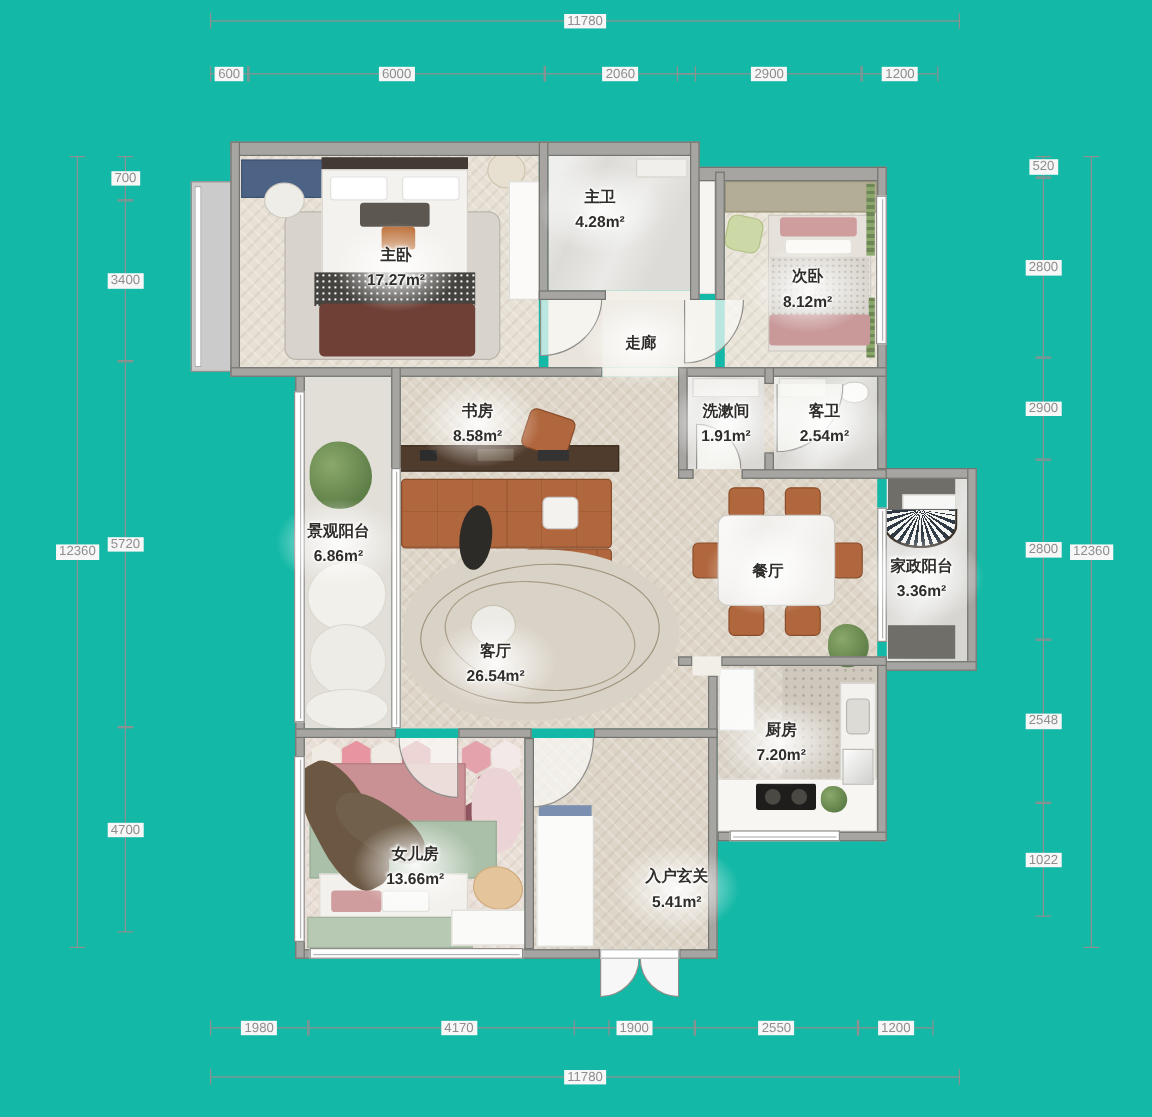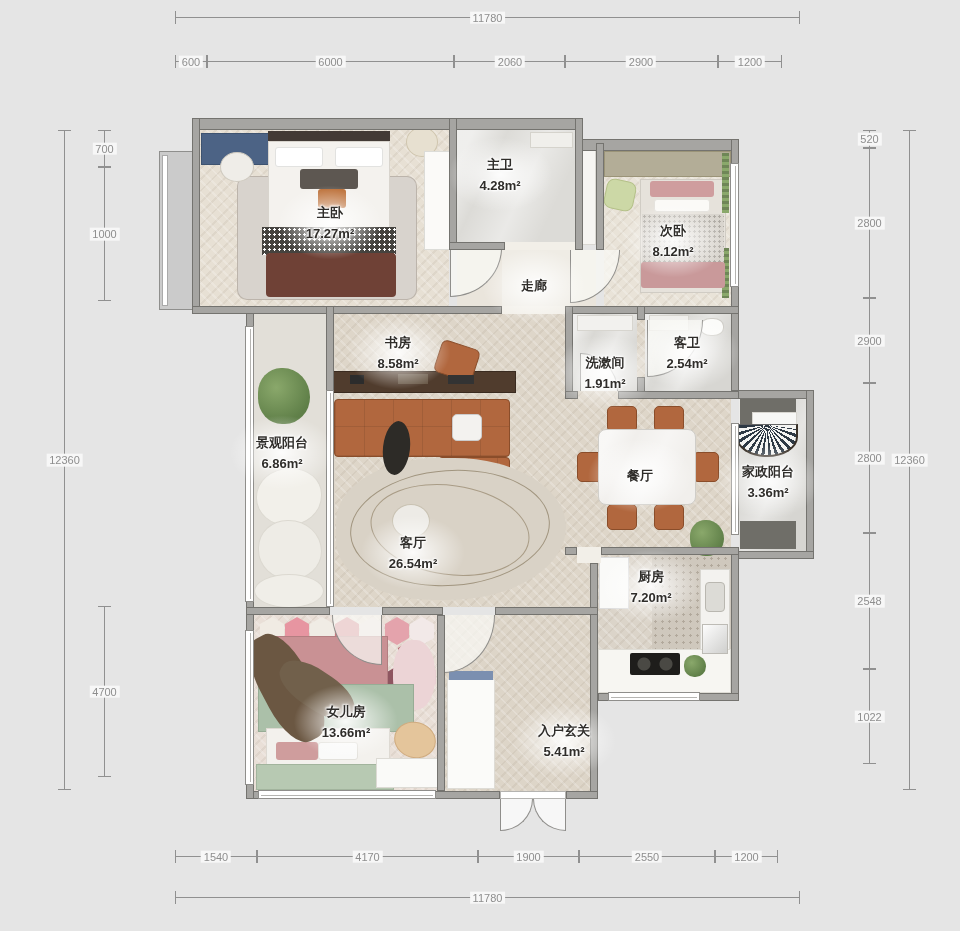--- a/index.html
+++ b/index.html
@@ -1,18 +1,18 @@
 <!DOCTYPE html>
 <html><head>
 <meta charset="utf-8">
 <style>
   *{box-sizing:border-box;margin:0;padding:0}
   html,body{width:960px;height:931px;background:#f7f7f7;overflow:hidden;
     font-family:"Liberation Sans","DejaVu Sans",sans-serif}
-  #stage{position:relative;width:960px;height:931px;background:#e5e5e5}
+  #stage{position:relative;width:960px;height:931px;background:#14b8a6}
 
   
   .dh{position:absolute;height:13px;border-left:1px solid #909090;border-right:1px solid #909090;
       background:linear-gradient(#909090,#909090) 50% 50%/100% 1px no-repeat;z-index:30}
   .dv{position:absolute;width:13px;border-top:1px solid #909090;border-bottom:1px solid #909090;
       background:linear-gradient(#909090,#909090) 50% 50%/1px 100% no-repeat;z-index:30}
   .dh>span,.dv>span{position:absolute;left:50%;top:50%;transform:translate(-50%,-50%);
       background:#f7f7f7;color:#8e8e8e;font-size:11px;line-height:1.15;padding:0 3px;white-space:nowrap}
 
   
@@ -58,34 +58,34 @@
 
   <div class="dh" style="left:175px;top:11px;width:625px">
       <span>11780</span>
     </div>
   <div class="dh" style="left:175px;top:55px;width:32px">
       <span>600</span>
     </div>
   <div class="dh" style="left:207px;top:55px;width:247px">
       <span>6000</span>
     </div>
-  <div class="dh" style="left:454px;top:55px;width:112px">
+  <div class="dh" style="left:454px;top:55px;width:126px">
       <span>2060</span>
     </div>
   <div class="dh" style="left:564px;top:55px;width:154px">
       <span>2900</span>
     </div>
   <div class="dh" style="left:718px;top:55px;width:64px">
       <span>1200</span>
     </div>
 
   <div class="dh" style="left:175px;top:850px;width:82px">
-      <span>1540</span>
-    </div>
-  <div class="dh" style="left:257px;top:850px;width:221px">
+      <span>1980</span>
+    </div>
+  <div class="dh" style="left:257px;top:850px;width:251px">
       <span>4170</span>
     </div>
   <div class="dh" style="left:478px;top:850px;width:101px">
       <span>1900</span>
     </div>
   <div class="dh" style="left:579px;top:850px;width:136px">
       <span>2550</span>
     </div>
   <div class="dh" style="left:715px;top:850px;width:63px">
       <span>1200</span>
@@ -94,21 +94,24 @@
       <span>11780</span>
     </div>
 
   <div class="dv" style="left:58px;top:130px;height:660px">
       <span>12360</span>
     </div>
   <div class="dv" style="left:98px;top:130px;height:37px">
       <span>700</span>
     </div>
   <div class="dv" style="left:98px;top:167px;height:134px">
-      <span>1000</span>
+      <span>3400</span>
+    </div>
+  <div class="dv" style="left:98px;top:301px;height:305px">
+      <span>5720</span>
     </div>
   <div class="dv" style="left:98px;top:606px;height:171px">
       <span>4700</span>
     </div>
 
   <div class="dv" style="left:863px;top:130px;height:18px">
       <span>520</span>
     </div>
   <div class="dv" style="left:863px;top:148px;height:150px">
       <span>2800</span>
@@ -316,21 +319,21 @@
       <div class="rn">走廊</div>
     </div>
   <div class="rl" style="left:673px;top:240px">
       <div class="rn">次卧</div>
       <div class="ra">8.12m²</div>
     </div>
   <div class="rl" style="left:398px;top:352px">
       <div class="rn">书房</div>
       <div class="ra">8.58m²</div>
     </div>
-  <div class="rl" style="left:605px;top:372px">
+  <div class="rl" style="left:605px;top:352px">
       <div class="rn">洗漱间</div>
       <div class="ra">1.91m²</div>
     </div>
   <div class="rl" style="left:687px;top:352px">
       <div class="rn">客卫</div>
       <div class="ra">2.54m²</div>
     </div>
   <div class="rl" style="left:282px;top:452px">
       <div class="rn">景观阳台</div>
       <div class="ra">6.86m²</div>
@@ -339,21 +342,21 @@
       <div class="rn">客厅</div>
       <div class="ra">26.54m²</div>
     </div>
   <div class="rl" style="left:640px;top:476px">
       <div class="rn">餐厅</div>
     </div>
   <div class="rl" style="left:768px;top:481px">
       <div class="rn">家政阳台</div>
       <div class="ra">3.36m²</div>
     </div>
-  <div class="rl" style="left:651px;top:586px">
+  <div class="rl" style="left:651px;top:618px">
       <div class="rn">厨房</div>
       <div class="ra">7.20m²</div>
     </div>
   <div class="rl" style="left:346px;top:721px">
       <div class="rn">女儿房</div>
       <div class="ra">13.66m²</div>
     </div>
   <div class="rl" style="left:564px;top:740px">
       <div class="rn">入户玄关</div>
       <div class="ra">5.41m²</div>

